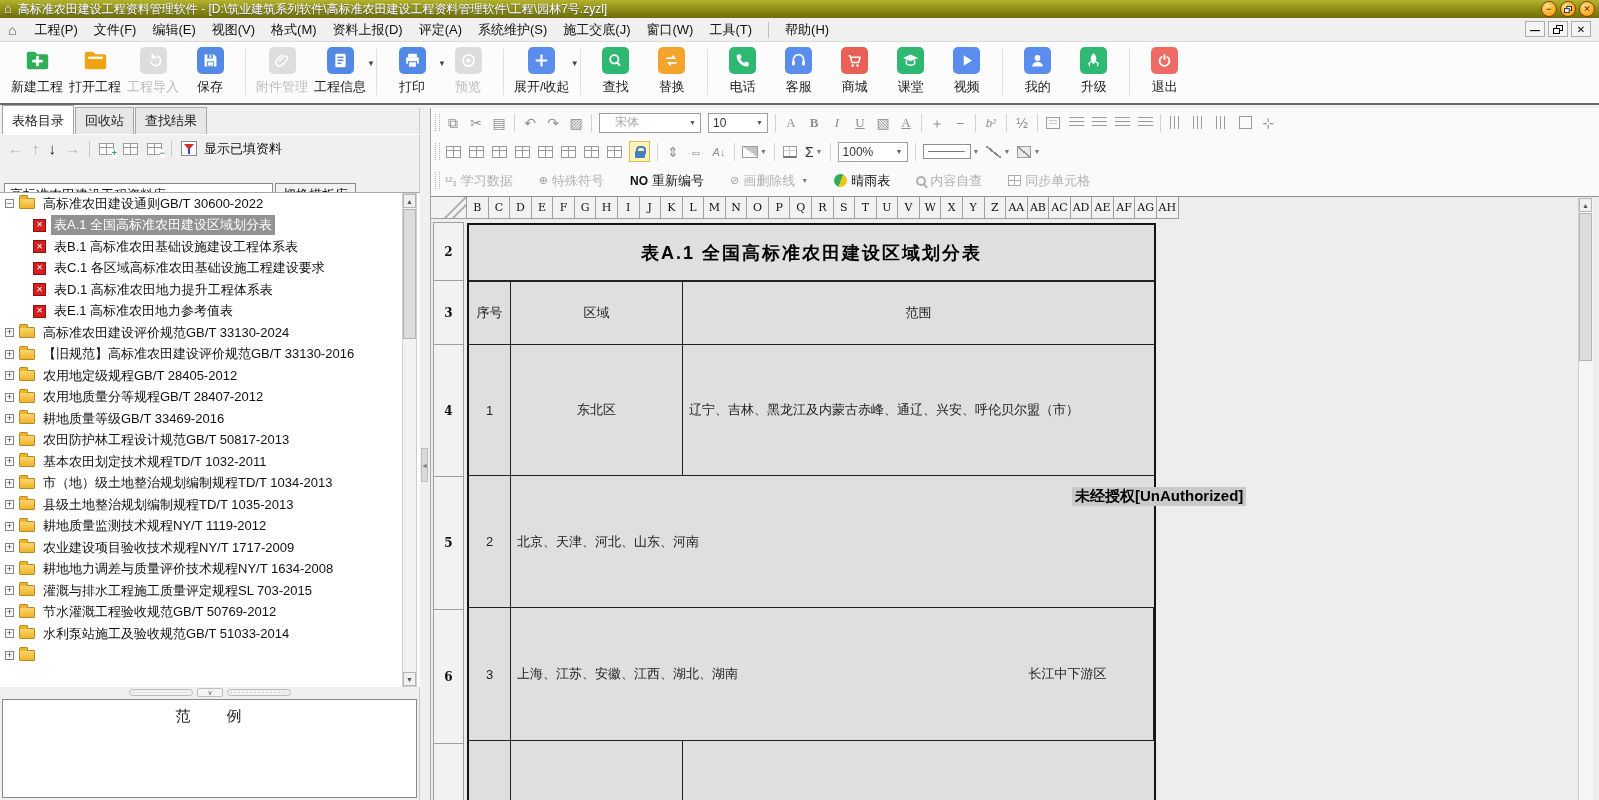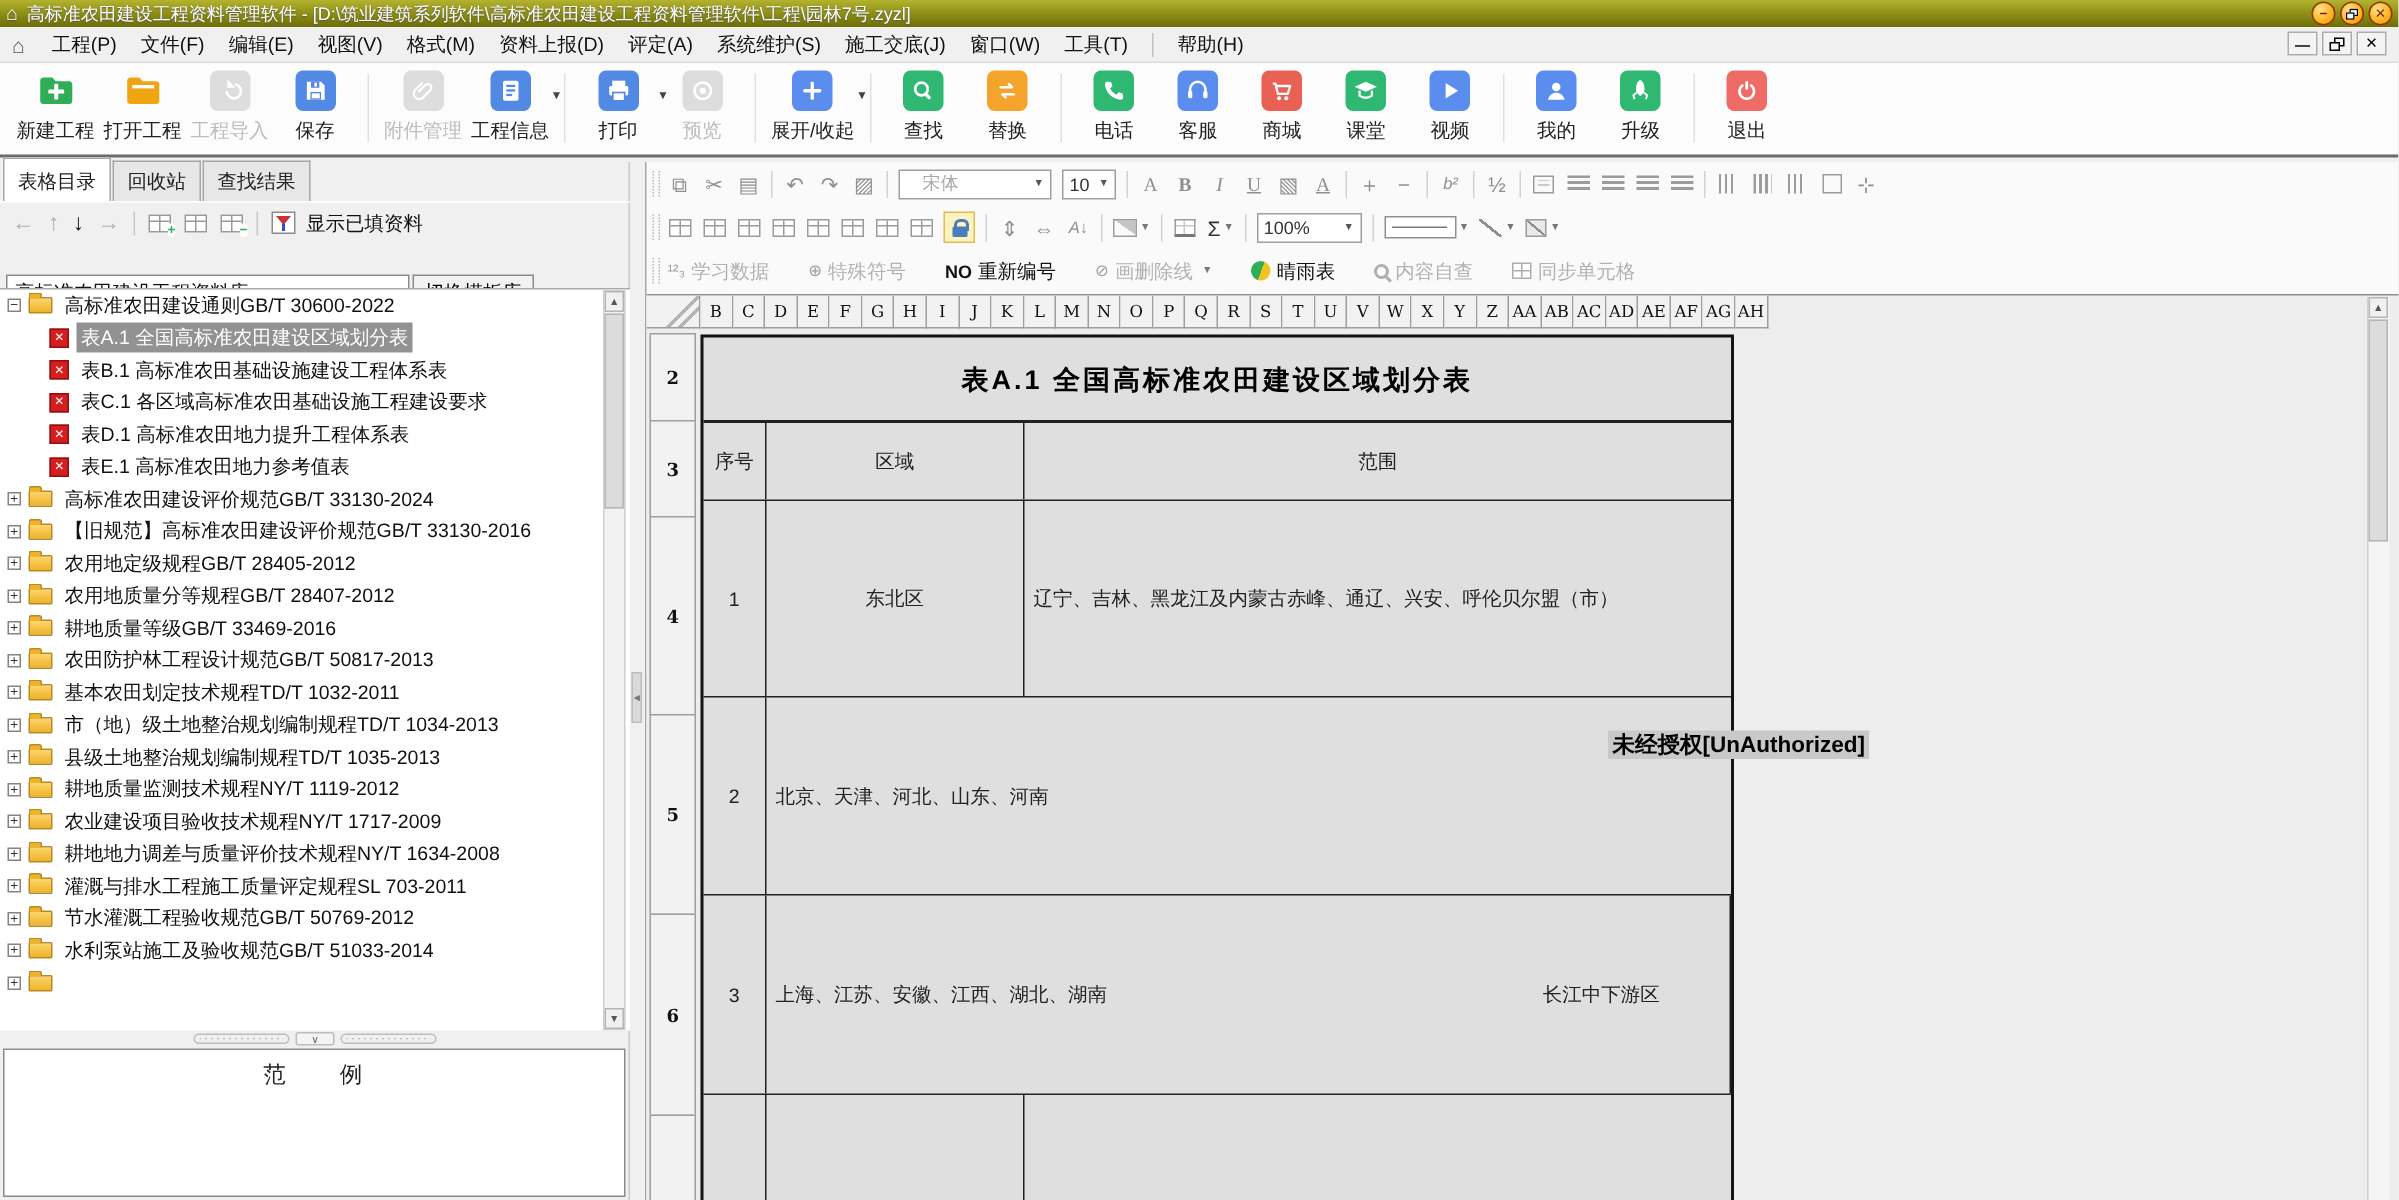--- a/index.html
+++ b/index.html
@@ -501,21 +501,21 @@
             <span class="tilabel">农业建设项目验收技术规程NY/T 1717-2009</span>
           </div>
           <div class="ti">
             <span class="texp">+</span>
             <span class="tfolder"></span>
             <span class="tilabel">耕地地力调差与质量评价技术规程NY/T 1634-2008</span>
           </div>
           <div class="ti">
             <span class="texp">+</span>
             <span class="tfolder"></span>
-            <span class="tilabel">灌溉与排水工程施工质量评定规程SL 703-2011</span>
+            <span class="tilabel">灌溉与排水工程施工质量评定规程SL 703-2015</span>
           </div>
           <div class="ti">
             <span class="texp">+</span>
             <span class="tfolder"></span>
             <span class="tilabel">节水灌溉工程验收规范GB/T 50769-2012</span>
           </div>
           <div class="ti">
             <span class="texp">+</span>
             <span class="tfolder"></span>
             <span class="tilabel">水利泵站施工及验收规范GB/T 51033-2014</span>
@@ -553,21 +553,21 @@
         <span class="mi">▤</span>
         <span class="fsep"></span>
         <span class="mi">↶</span>
         <span class="mi">↷</span>
         <span class="mi">▨</span>
         <span class="fsep"></span>
         <span class="fselect" style="width: 102px;">
           <span class="fv dim">宋体</span>
           <span class="car">▼</span>
         </span>
-        <span class="fselect" style="width: 36px;">
+        <span class="fselect" style="width: 60px;">
           <span class="fv">10</span>
           <span class="car">▼</span>
         </span>
         <span class="fsep"></span>
         <span class="mi ser">A</span>
         <span class="mi ser bb">B</span>
         <span class="mi ser it">I</span>
         <span class="mi ser un">U</span>
         <span class="mi">▧</span>
         <span class="mi ser un">A</span>
@@ -744,21 +744,21 @@
           <div class="rn" style="height: 65px;">3</div>
           <div class="rn" style="height: 133px;">4</div>
           <div class="rn" style="height: 134px;">5</div>
           <div class="rn" style="height: 135px;">6</div>
           <div class="rn" style="height: 162px;">7</div>
         </div>
       <div id="gridtable">
           <div class="trow title" style="height: 57px;">
             <span>表A.1 全国高标准农田建设区域划分表</span>
           </div>
-          <div class="trow head" style="height: 52px;">
+          <div class="trow head" style="height: 63px;">
             <div class="tc c0">序号</div>
             <div class="tc c1">区域</div>
             <div class="tc c2">范围</div>
           </div>
           <div class="trow" style="height: 131px;">
             <div class="tc c0">1</div>
             <div class="tc c1">东北区</div>
             <div class="tc c2">辽宁、吉林、黑龙江及内蒙古赤峰、通辽、兴安、呼伦贝尔盟（市）</div>
           </div>
           <div class="trow" style="height: 132px;">

